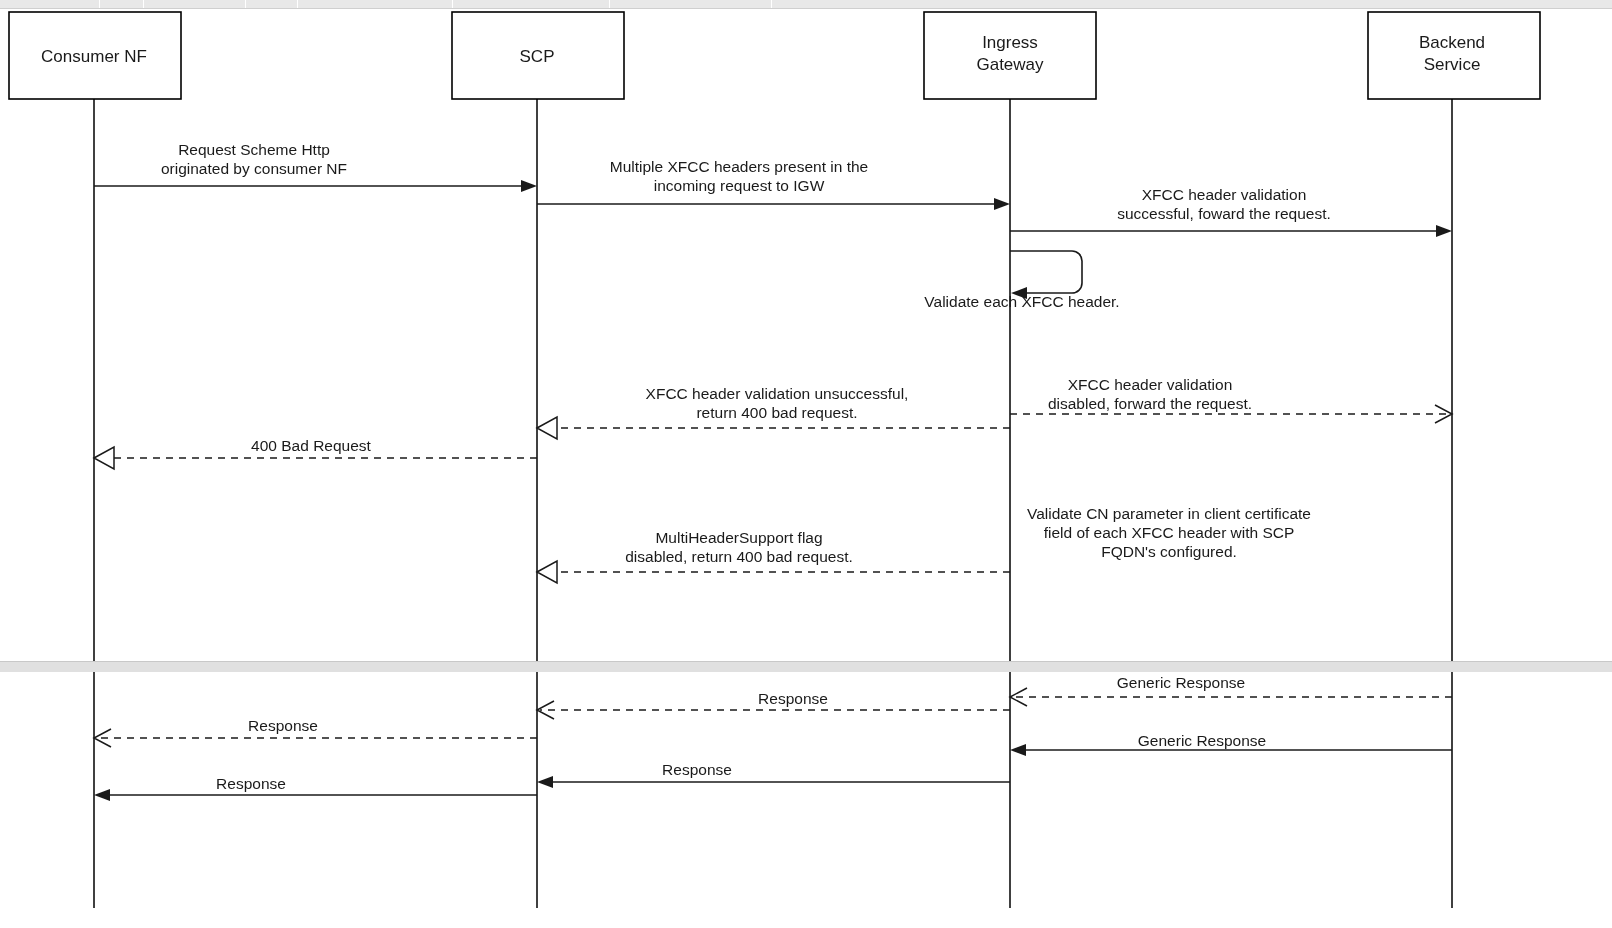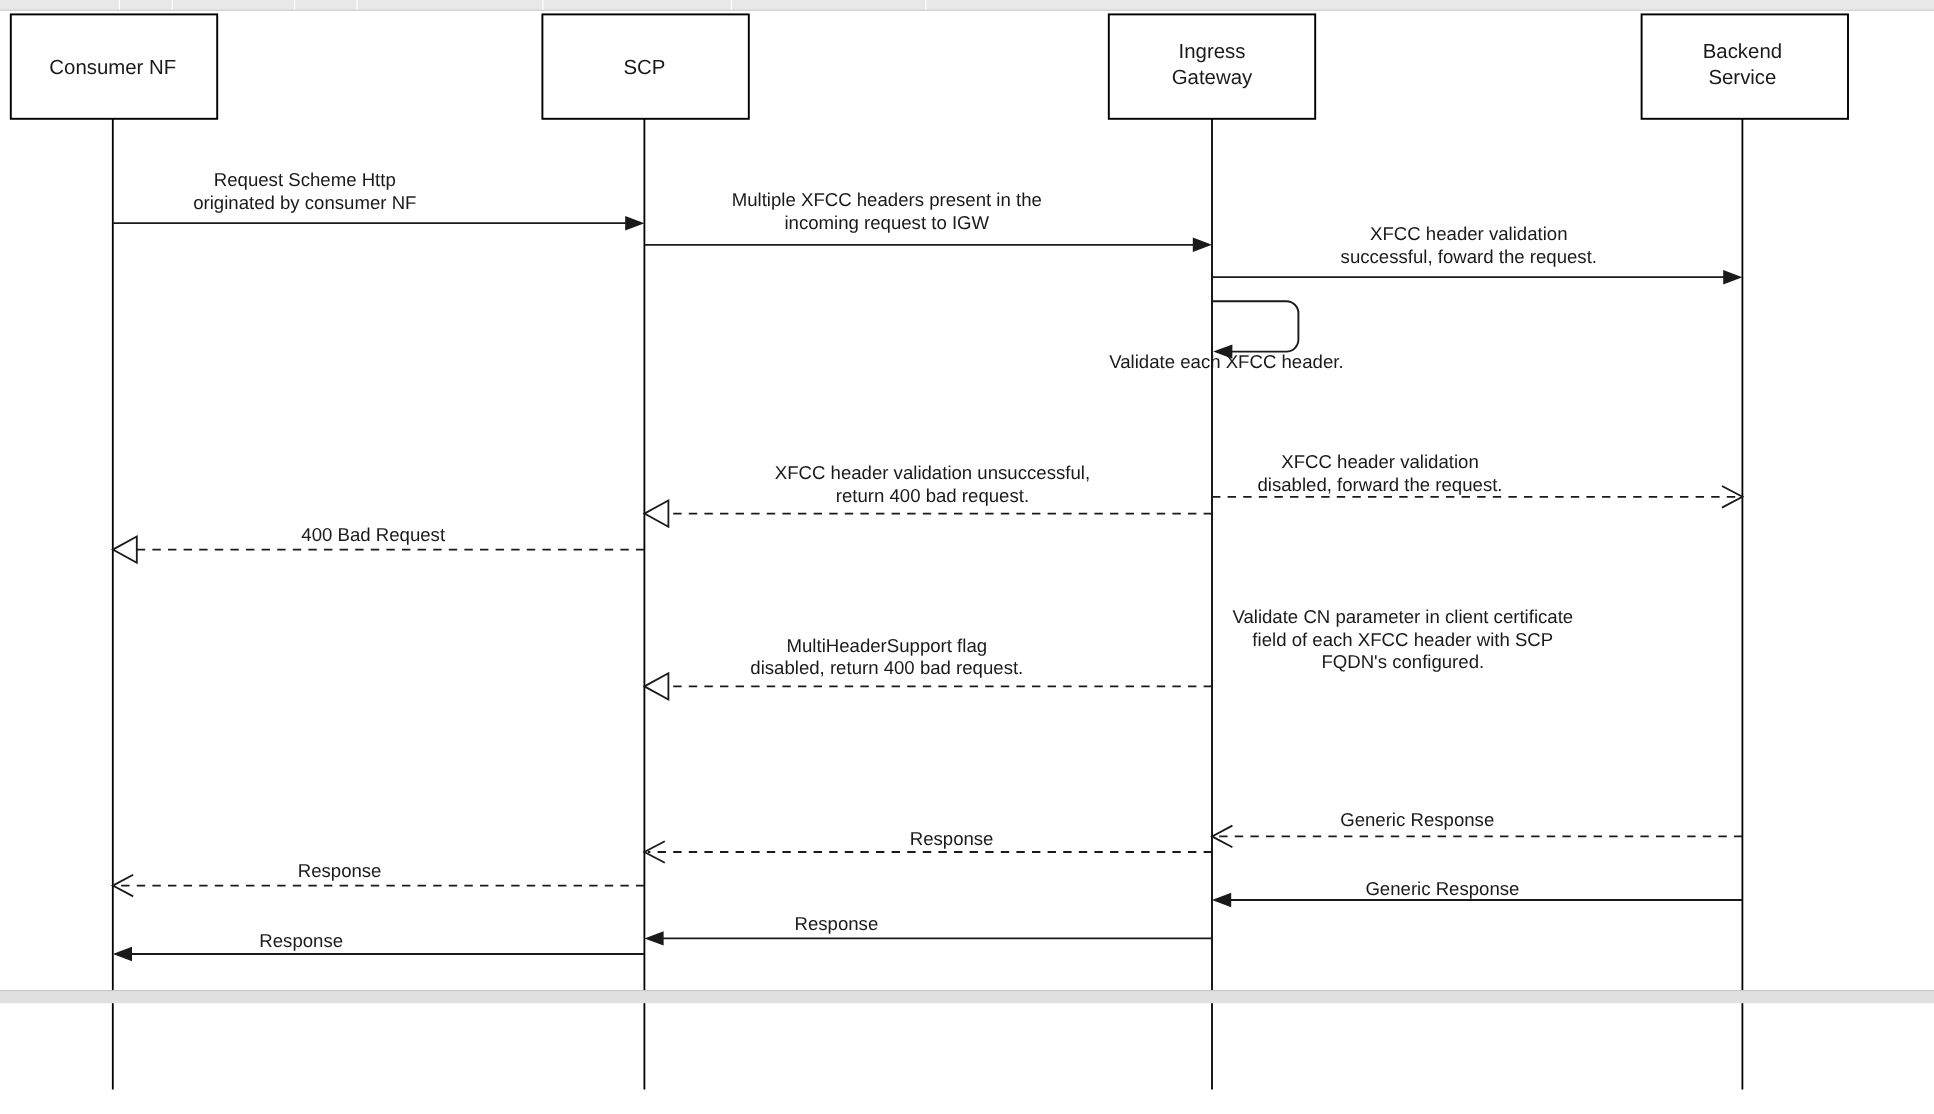--- a/index.html
+++ b/index.html
@@ -11,21 +11,21 @@
   body {
     font-family: "Liberation Sans", sans-serif;
     width: 1612px;
     height: 928px;
     overflow: hidden;
     position: relative;
   }
   #canvas {
     position: relative;
     width: 1612px;
-    height: 836px;
+    height: 672px;
     background: #ffffff;
   }
   .chrome-strip-top {
     position: absolute;
     left: 0;
     top: 0;
     width: 1612px;
     height: 8px;
     background: #e8e8e8;
     border-bottom: 1px solid #cfcfcf;

